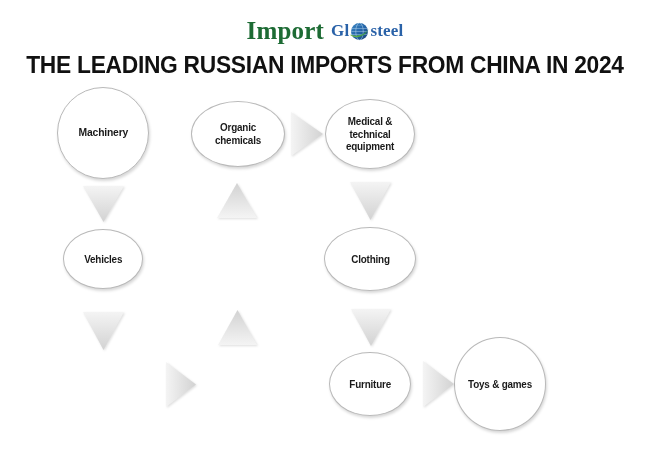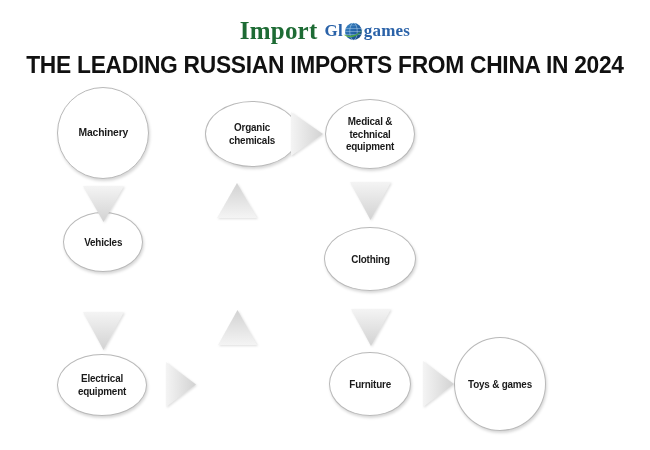--- a/index.html
+++ b/index.html
@@ -133,45 +133,42 @@
             <stop offset="100%" stop-color="#1f8a45"></stop>
           </linearGradient>
         </defs>
         <circle cx="21" cy="21" r="17" fill="url(#gGlobe)"></circle>
         <ellipse cx="21" cy="21" rx="7.5" ry="17" fill="none" stroke="#bcdcf2" stroke-width="1.3" opacity="0.75"></ellipse>
         <path d="M5 15 H37 M5 27 H37 M4.2 21 H37.8" stroke="#bcdcf2" stroke-width="1.2" opacity="0.7" fill="none"></path>
         <path d="M1 27 C12 37, 33 33, 41 13 C36 27, 14 33, 1 27 Z" fill="url(#gSwoosh)"></path>
         <path d="M11 10 C16 7, 24 7, 29 10 C23 8, 16 8, 11 10 Z" fill="#ffffff" opacity="0.5"></path>
       </svg>
     </span>
-      <span class="logo-word-b">games</span>
+      <span class="logo-word-b">steel</span>
   </div>
 
   <div id="title">THE LEADING RUSSIAN IMPORTS FROM CHINA IN 2024</div>
 
   <div id="diagram">
 
   <div class="node" style="left: 57px; top: 87px; width: 92px; height: 92px; border-color: rgb(185, 185, 185); color: rgb(26, 26, 26); text-align: right;">
         <span class="label" style="font-size: 11px;">Machinery</span>
       </div>
-      <div class="node" style="left: 205px; top: 101px; width: 94px; height: 66px; border-color: rgb(185, 185, 185); color: rgb(26, 26, 26);">
+      <div class="node" style="left: 191px; top: 101px; width: 94px; height: 66px; border-color: rgb(185, 185, 185); color: rgb(26, 26, 26);">
         <span class="label" style="font-size: 10.5px;">Organic chemicals</span>
       </div>
       <div class="node" style="left: 325px; top: 99px; width: 90px; height: 70px; border-color: rgb(185, 185, 185); color: rgb(26, 26, 26); justify-content: center;">
         <span class="label" style="font-size: 10.5px;">Medical &amp; technical equipment</span>
       </div>
-      <div class="node" style="left: 63px; top: 212px; width: 80px; height: 60px; border-color: rgb(185, 185, 185); color: rgb(26, 26, 26); justify-content: center;">
+      <div class="node" style="left: 63px; top: 229px; width: 80px; height: 60px; border-color: rgb(185, 185, 185); color: rgb(26, 26, 26); justify-content: center;">
         <span class="label" style="font-size: 10.5px;">Vehicles</span>
       </div>
       <div class="node" style="left: 324px; top: 227px; width: 92px; height: 64px; border-color: rgb(185, 185, 185); color: rgb(26, 26, 26);">
         <span class="label" style="font-size: 10.5px;">Clothing</span>
       </div>
-      <div class="node" style="left: 57px; top: 354px; width: 90px; height: 62px; border-color: rgb(185, 185, 185); color: rgb(26, 26, 26);">
-        <span class="label" style="font-size: 10.5px;">Electrical equipment</span>
-      </div>
       <div class="node" style="left: 329px; top: 352px; width: 82px; height: 64px; border-color: rgb(185, 185, 185); color: rgb(26, 26, 26);">
         <span class="label" style="font-size: 10.5px;">Furniture</span>
       </div>
       <div class="node" style="left: 454px; top: 337px; width: 92px; height: 94px; border-color: rgb(185, 185, 185); color: rgb(26, 26, 26);">
         <span class="label" style="font-size: 10.5px;">Toys &amp; games</span>
       </div>
       <div class="arrow" style="left: 291px; top: 112px; width: 32px; height: 44px;">
         <svg width="32" height="44" viewBox="0 0 32 44">
           <defs>
             <linearGradient id="ag-organic-to-medical" x1="0" y1="0" x2="1" y2="0">

